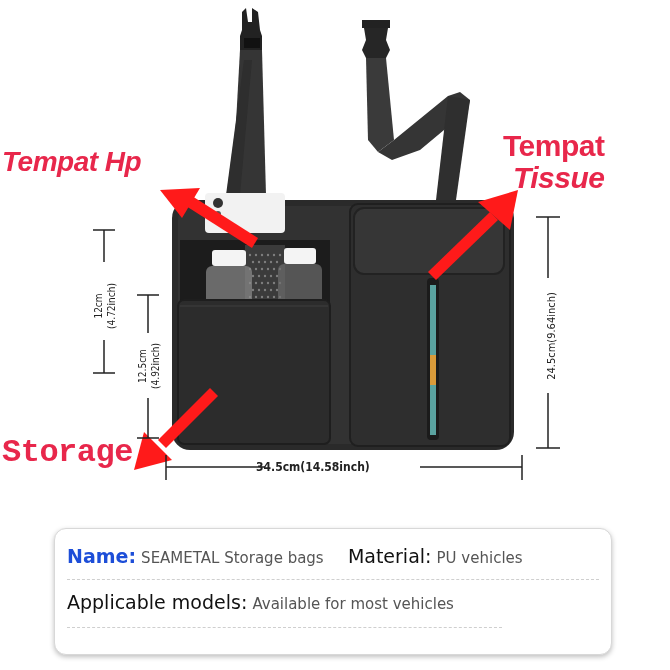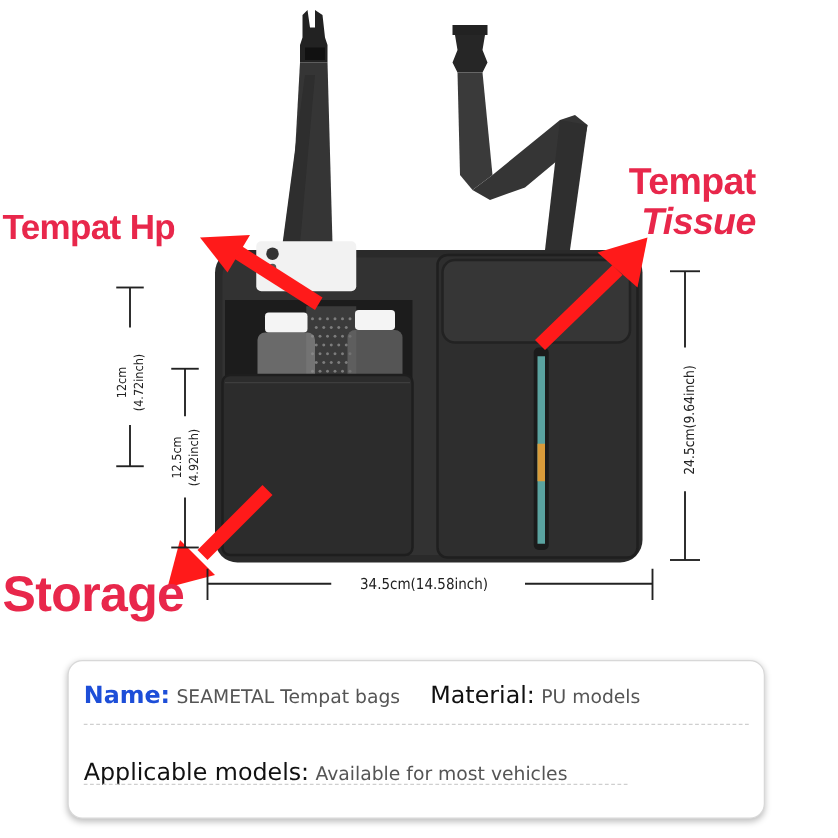--- a/index.html
+++ b/index.html
@@ -141,45 +141,45 @@
     <line x1="548" y1="393" x2="548" y2="448"></line>
     <line x1="536" y1="448" x2="560" y2="448"></line>
 
     <line x1="166" y1="455" x2="166" y2="480"></line>
     <line x1="166" y1="467" x2="265" y2="467"></line>
     <line x1="420" y1="467" x2="522" y2="467"></line>
     <line x1="522" y1="455" x2="522" y2="480"></line>
   </g>
 </svg>
 
-<div class="label-red" style="left:2px;top:168px;font-size:28px;">Tempat Hp</div>
+<div class="label-red" style="left:2px;top:148px;font-size:28px;font-style:italic;">Tempat Hp</div>
 <div class="label-red" style="left:503px;top:131px;font-size:30px;text-align:center;">Tempat</div>
 <div class="label-red" style="left:513px;top:163px;font-size:30px;font-style:italic;">Tissue</div>
-<div class="label-red" style="left:2px;top:456px;font-size:40px;">Storage</div>
+<div class="label-red" style="left:2px;top:437px;font-size:32px;font-family:Liberation Mono, monospace;">Storage</div>
 
 <div class="abs vert" style="left:66px;top:292px;width:80px;height:28px;text-align:center;">
   <div class="dim-text" style="position:static;font-size:10px;line-height:13px;">12cm</div>
   <div class="dim-text" style="position:static;font-size:10px;line-height:13px;">(4.72inch)</div>
 </div>
 <div class="abs vert" style="left:110px;top:352px;width:80px;height:28px;text-align:center;">
   <div class="dim-text" style="position:static;font-size:10px;line-height:13px;">12.5cm</div>
   <div class="dim-text" style="position:static;font-size:10px;line-height:13px;">(4.92inch)</div>
 </div>
 <div class="abs vert" style="left:488px;top:328px;width:120px;height:16px;text-align:center;">
   <span class="dim-text" style="position:static;font-size:11px;">24.5cm(9.64inch)</span>
 </div>
-<div class="dim-text" style="left:288px;top:460px;font-size:12px;">34.5cm(14.58inch)</div>
+<div class="dim-text" style="left:256px;top:460px;font-size:12px;font-weight:bold;">34.5cm(14.58inch)</div>
 
 <div class="card">
   <div class="row" style="top:16px;">
     <span class="k">Name:</span>
-    <span class="v">SEAMETAL Tempat bags</span>
+    <span class="v">SEAMETAL Storage bags</span>
     <span style="display:inline-block;width:14px;"></span>
     <span class="k2">Material:</span>
-    <span class="v">PU models</span>
+    <span class="v">PU vehicles</span>
   </div>
   <div class="dash" style="left:12px;top:50px;width:532px;"></div>
-  <div class="row" style="top:78px;text-align:center;">
+  <div class="row" style="top:62px;text-align:center;">
     <span class="k2">Applicable models:</span>
     <span class="v">Available for most vehicles</span>
   </div>
   <div class="dash" style="left:12px;top:98px;width:435px;"></div>
 </div>
 
 </body></html>

